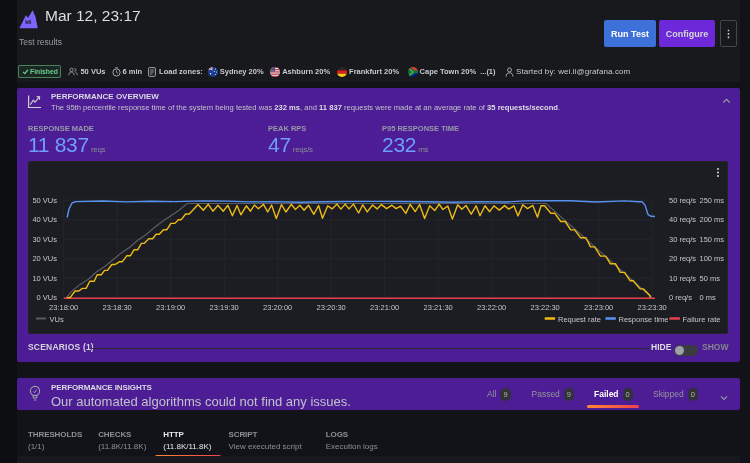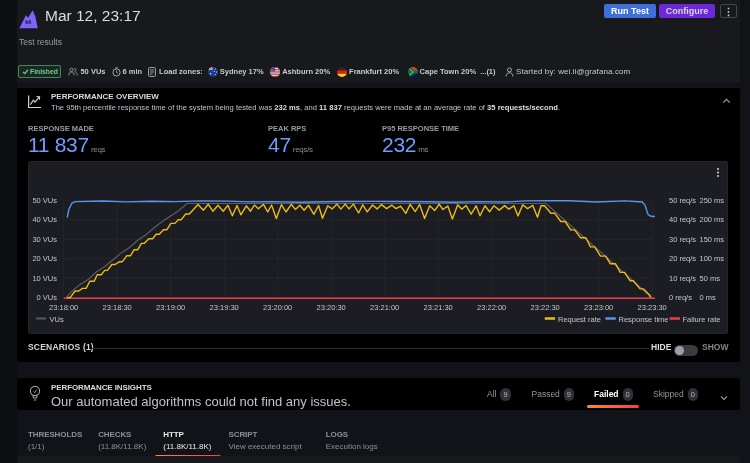--- a/index.html
+++ b/index.html
@@ -1,26 +1,26 @@
 <!DOCTYPE html>
 <html><head><meta charset="utf-8"><style>
 *{margin:0;padding:0;box-sizing:border-box}
 html,body{width:750px;height:463px;background:#121318;font-family:"Liberation Sans",sans-serif;overflow:hidden;position:relative}
 .hdr{position:absolute;left:17px;top:0;width:723px;height:82px;background:#18191d}
 .title{position:absolute;left:28px;top:7px;font-size:15.5px;font-weight:400;color:#dcdde2}
 .sub{position:absolute;left:2px;top:37px;font-size:8.5px;color:#989aa0}
-.btn{position:absolute;top:4px;height:14px;border-radius:2px;font-size:9px;font-weight:700;color:#fff;display:flex;align-items:center;justify-content:center}
+.btn{position:absolute;top:20px;height:27px;border-radius:2px;font-size:9px;font-weight:700;color:#fff;display:flex;align-items:center;justify-content:center}
 .btn.blue{left:587px;width:52px;background:#3d71d9}
 .btn.gray{left:642px;width:56px;background:#6d28d9;color:#d6d7db}
 .btn.dots{left:703px;width:17px;background:transparent;border:1px solid #46474c;color:#cbccd1;font-size:10px}
 .badges{position:absolute;left:1px;top:64px;display:flex;align-items:center;height:15px;font-size:7.5px;font-weight:700;color:#c9cad0;white-space:nowrap;letter-spacing:0}
 .badges .ic{display:inline-flex;align-items:center}
 .fin{display:inline-flex;align-items:center;height:13px;padding:0 2.5px;border:1px solid rgba(108,207,142,.55);border-radius:2px;background:rgba(36,89,58,.22);color:#6ccf8e;font-size:6.8px;font-weight:700}
 .flag{display:inline-flex}
-.panel{position:absolute;background:#000000;border-radius:2px}
+.panel{position:absolute;background:#4c1d95;border-radius:2px}
 #p1{left:17px;top:88px;width:723px;height:274px}
 #p1 .picon{position:absolute;left:9px;top:6px}
 #p1 h2{position:absolute;left:34px;top:3.5px;font-size:8px;font-weight:700;color:#dadbe0;letter-spacing:0}
 #p1 .desc{position:absolute;left:34px;top:15px;font-size:7.6px;color:#c2c3c9}
 #p1 .desc b{color:#dcdde2}
 
 .stat{position:absolute;top:36px}
 .stat .lb{font-size:7.5px;font-weight:700;color:#969aa6;letter-spacing:0}
 .stat .vl{font-size:21px;color:#6e9fff;font-weight:500;line-height:23px;letter-spacing:-.3px}
 .stat .un{font-size:8px;color:#8b8c92;font-weight:400;margin-left:2px}
@@ -101,21 +101,21 @@
             <path d="M2.2 0 L2.2 3 M0 1.5 L4.5 1.5" stroke="#fff" stroke-width="1"></path>
             <path d="M2.2 0 L2.2 3 M0 1.5 L4.5 1.5" stroke="#d52b1e" stroke-width="0.5"></path>
             <circle cx="2.5" cy="6.8" r="0.7" fill="#fff"></circle>
             <circle cx="7.3" cy="2" r="0.6" fill="#fff"></circle>
             <circle cx="6.3" cy="4.4" r="0.5" fill="#fff"></circle>
             <circle cx="8.5" cy="5" r="0.5" fill="#fff"></circle>
             <circle cx="7.3" cy="7.5" r="0.5" fill="#fff"></circle>
           </g>
         </svg>
       </span>
-      <span style="margin-left:2px">Sydney 17%</span>
+      <span style="margin-left:2px">Sydney 20%</span>
     <span class="flag" style="margin-left:6.5px">
         <svg width="10" height="10" viewBox="0 0 10 10">
           <defs>
             <clipPath id="us">
               <circle cx="5" cy="5" r="5"></circle>
             </clipPath>
           </defs>
           <g clip-path="url(#us)">
             <rect width="10" height="10" fill="#eee"></rect>
             <g fill="#b22234">

